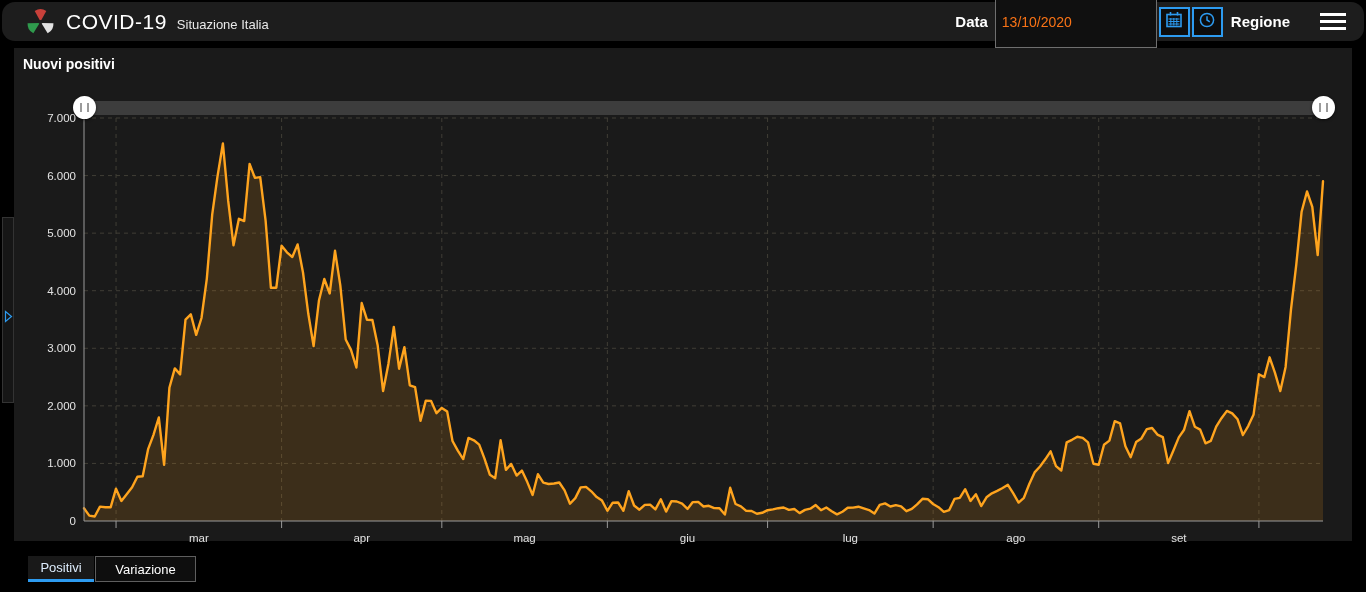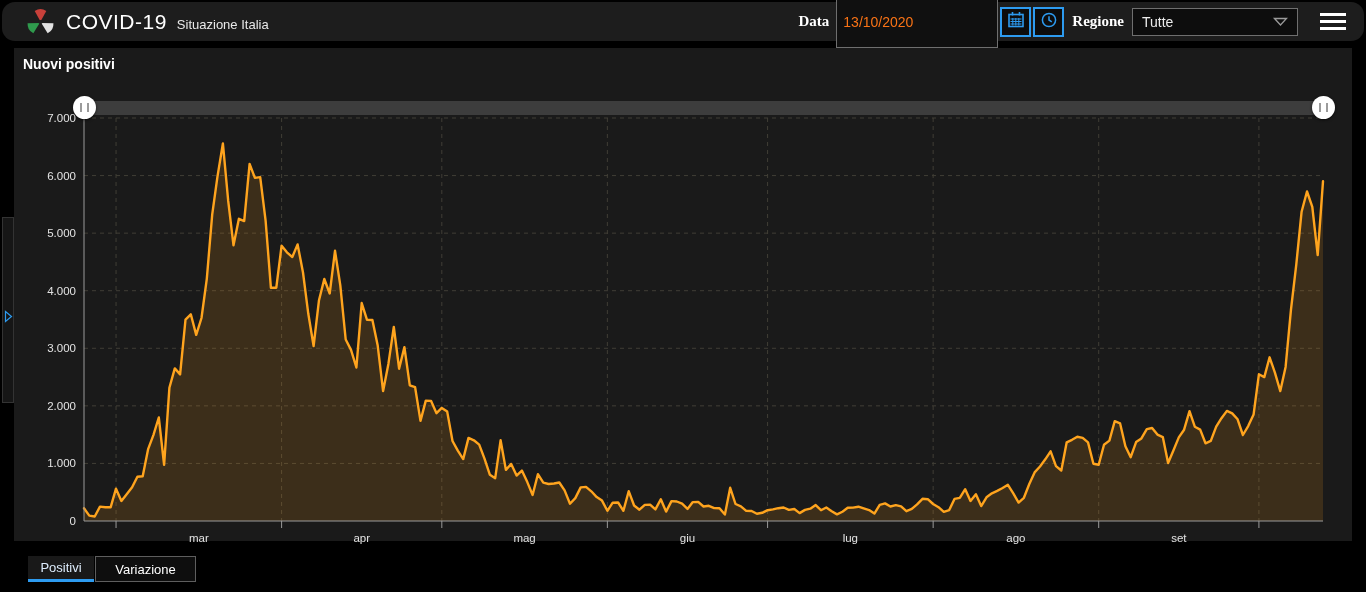--- a/index.html
+++ b/index.html
@@ -7,21 +7,21 @@
   #stage{position:relative;width:1366px;height:592px;background:#000;overflow:hidden;}
 
   
   .header{position:absolute;left:2px;top:2px;width:1362px;height:39px;background:#1d1d1d;
           display:flex;align-items:center;border-radius:13px;}
   .logo{margin-left:25px;flex:0 0 auto;display:flex;align-items:center;}
   .title-wrap{display:flex;align-items:baseline;margin-left:12px;white-space:nowrap;}
   .app-title{color:#fff;font-size:21px;font-weight:400;letter-spacing:.5px;}
   .app-subtitle{color:#e8e8e8;font-size:13px;margin-left:10px;}
   .spacer{flex:1;}
-  .hdr-label{color:#fff;font-size:15px;font-weight:bold;margin:0 7px 0 0;white-space:nowrap;font-family:Liberation Serif, serif;}
+  .hdr-label{color:#fff;font-size:15px;font-weight:bold;margin:0 7px 0 0;white-space:nowrap;}
   .date-input{width:148px;height:26px;background:#101010;border:1px solid #6f6f6f;color:#f97316;
               font-size:14px;padding:12px 6px;font-family:"Liberation Sans",sans-serif;}
   .icon-btn{width:31px;height:30px;background:#0d0d0d;border:2px solid #2D9BF0;margin-left:2px;
             display:flex;align-items:center;justify-content:center;padding:0;cursor:pointer;box-sizing:border-box;}
   .region-select{width:166px;height:28px;background:#0d0d0d;border:1px solid #6f6f6f;color:#ececec;
                  font-size:14px;display:flex;align-items:center;justify-content:space-between;
                  padding:0 9px;box-sizing:border-box;cursor:pointer;}
   .hdr-label.region{margin:0 8px;text-align:center;}
   .hamburger{margin:0 16px 0 20px;background:none;border:none;cursor:pointer;padding:4px 2px;}
   .hamburger span{display:block;width:26px;height:3px;background:#fff;margin:4px 0;}
@@ -90,28 +90,20 @@
     <button class="icon-btn">
       <span>
         <svg width="18" height="18" viewBox="0 0 18 18">
           <circle cx="9" cy="9" r="6.6" fill="none" stroke="#2D9BF0" stroke-width="1.5"></circle>
           <path d="M9 5.2 V9 L11.8 10.8" fill="none" stroke="#2D9BF0" stroke-width="1.5"></path>
         </svg>
       </span>
     </button>
 
     <span class="hdr-label region">Regione</span>
-    <div class="region-select">
-      <span>Tutte</span>
-      <span>
-        <svg width="15" height="10" viewBox="0 0 15 10">
-          <path d="M1.5 1.5 L7.5 8 L13.5 1.5 Z" fill="none" stroke="#9a9a9a" stroke-width="1.3"></path>
-        </svg>
-      </span>
-    </div>
 
     <button class="hamburger">
       <span></span>
         <span></span>
         <span></span>
     </button>
   </div>
 
   <div class="side-strip">
     <span class="tri">

